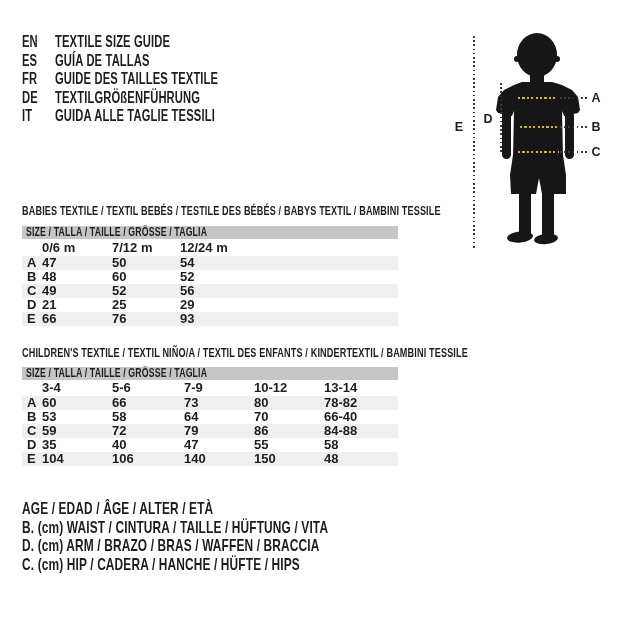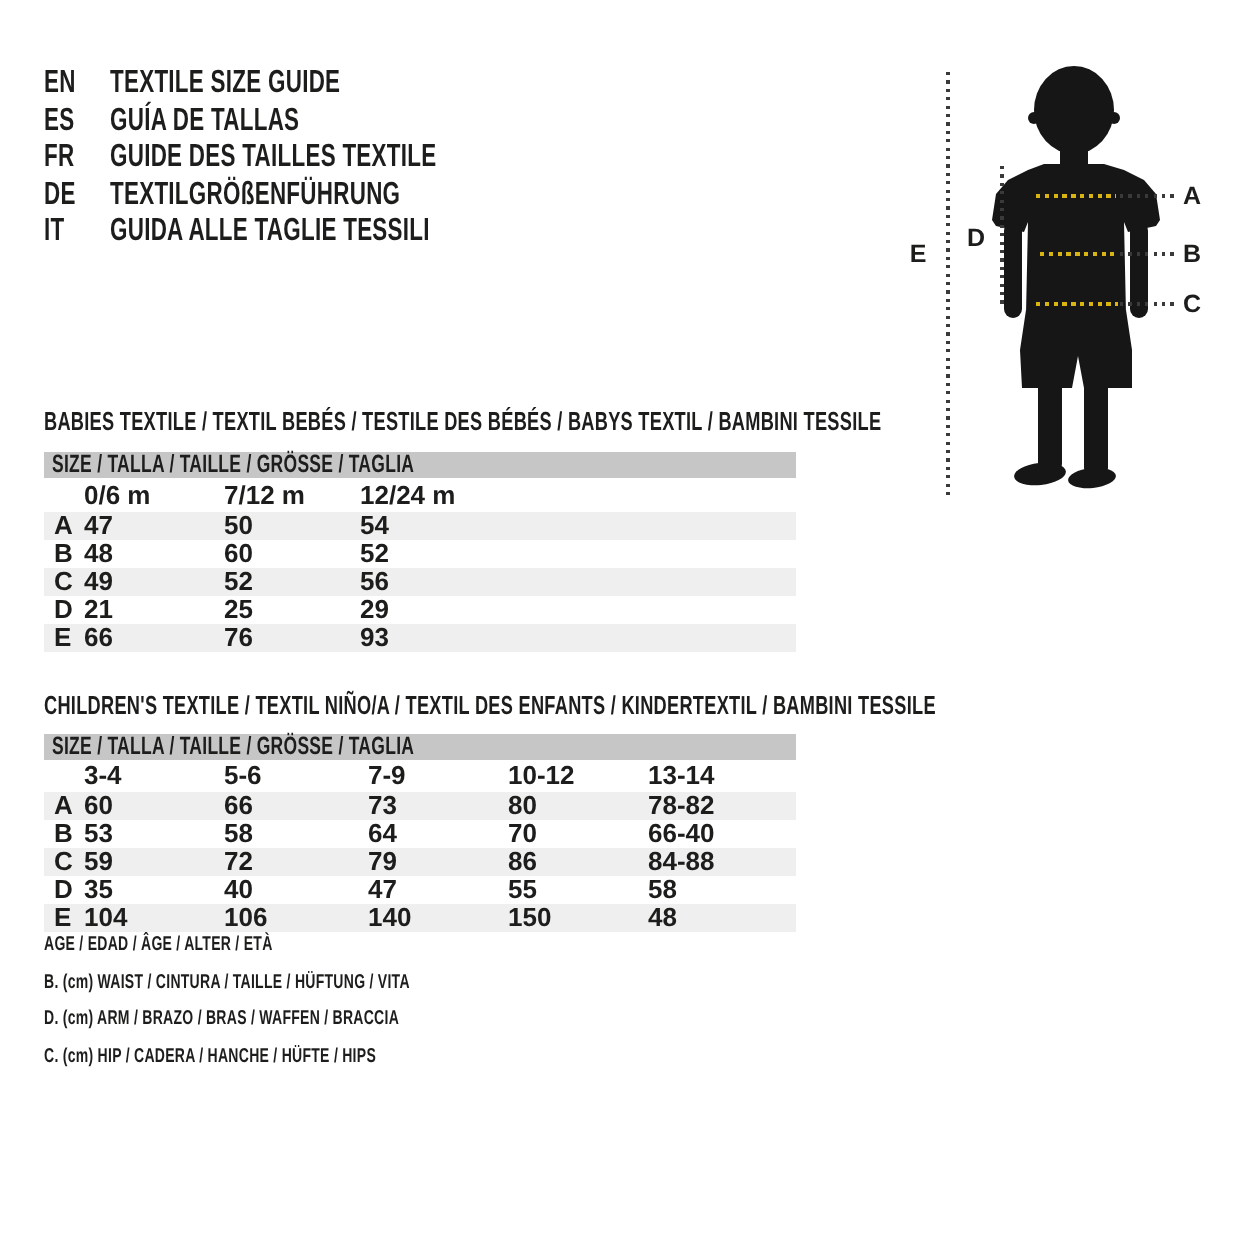--- a/index.html
+++ b/index.html
@@ -28,21 +28,21 @@
   .table-block { position:absolute; left:22px; width:376px; }
   .trow { display:grid; height:14px; align-items:center; font-size:13px; }
   .trow.thead { height:16px; }
   .babies-grid   { grid-template-columns:20px 70px 68px 72px; }
   .children-grid { grid-template-columns:20px 70px 72px 70px 70px 70px; }
   .cell { line-height:14px; }
   .rlabel { text-align:left; padding-left:5px; }
   .stripe { background:#efefef; }
 
   
-  .legend { position:absolute; left:22px; top:464px; font-size:10px; }
+  .legend { position:absolute; left:22px; top:500px; font-size:17px; }
   .legend-line { height:18.6px; line-height:18.6px; }
 
   
   .fig-svg { position:absolute; left:494px; top:31px; width:88px; height:214px; }
   .vdots { position:absolute; width:1.6px;
     background:repeating-linear-gradient(to bottom,#3a3a3a 0 1.6px,transparent 1.6px 4.2px); }
   .hdots { position:absolute; height:2px; }
   .hdots.yellow { background:repeating-linear-gradient(to right,#d8b512 0 2.2px,transparent 2.2px 4.4px); }
   .hdots.dark   { height:1.6px; top-margin:0;
     background:repeating-linear-gradient(to right,#3a3a3a 0 1.6px,transparent 1.6px 4.2px); }

